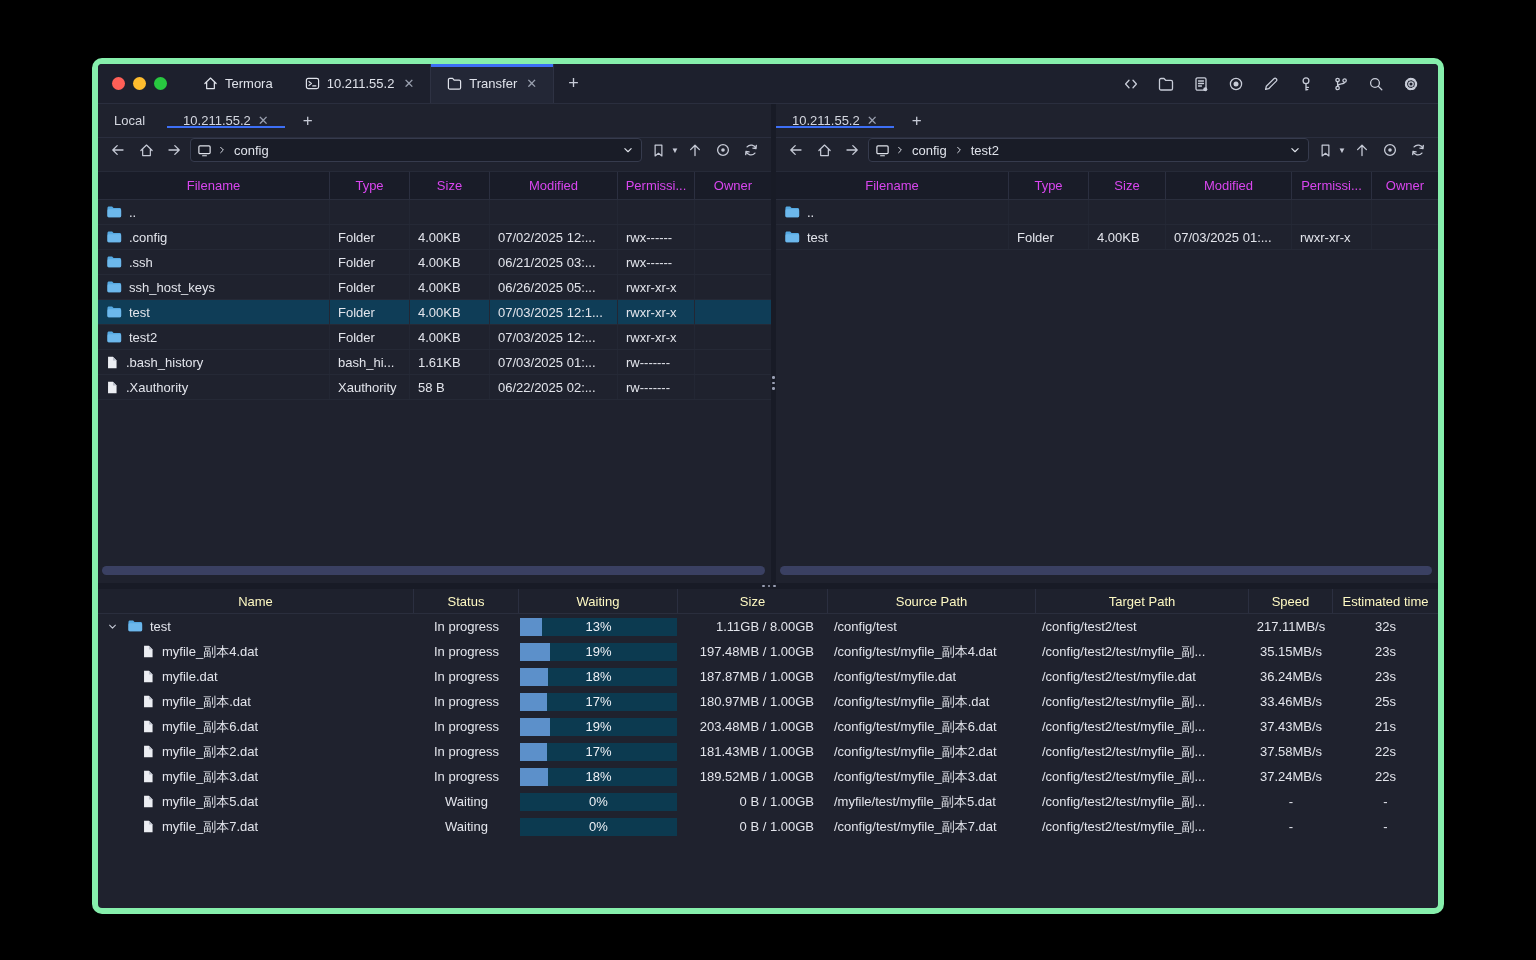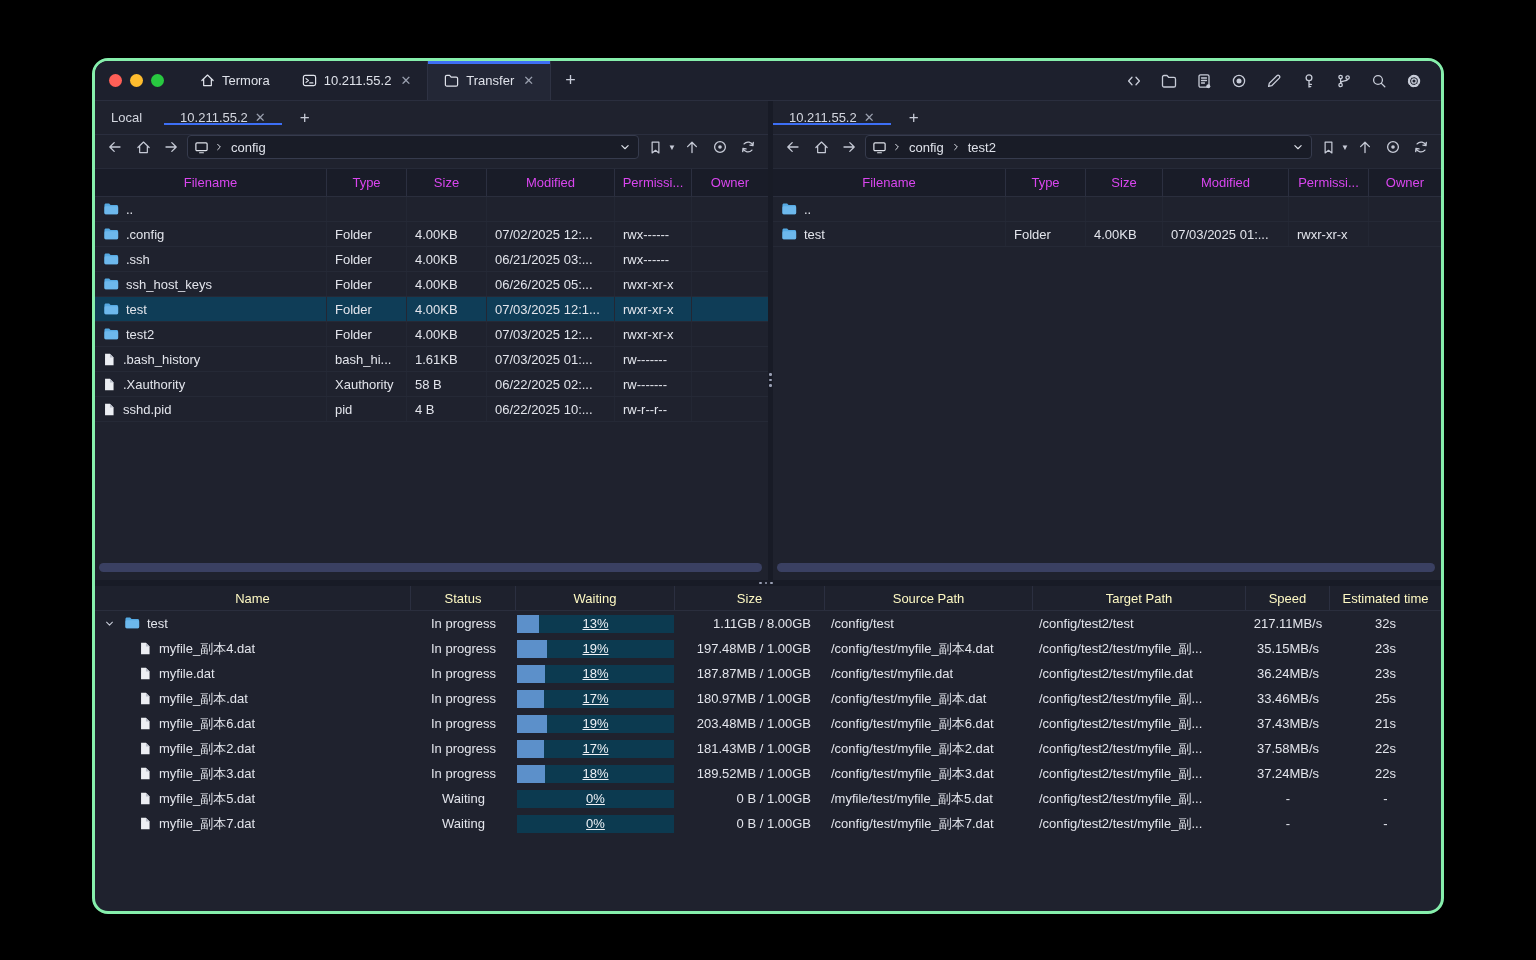--- a/index.html
+++ b/index.html
@@ -1,19 +1,19 @@
 <!DOCTYPE html>
 <html><head>
 <meta charset="utf-8">
 <style>
   * { box-sizing: border-box; margin: 0; padding: 0; }
   html,body { width:1536px; height:960px; background:#000; overflow:hidden;
     font-family:"Liberation Sans","DejaVu Sans",sans-serif; }
   .window { position:absolute; left:92px; top:58px; width:1352px; height:856px;
-    background:#1f222e; border:3px solid #86efac; border-radius:16px; overflow:hidden;
+    background:#1f222e; border:6px solid #86efac; border-radius:10px; overflow:hidden;
     display:flex; flex-direction:column; color:#e3e5ec; font-size:13px; }
 
   
   .titlebar { height:40px; flex:0 0 40px; display:flex; align-items:stretch;
     background:#1d202d; border-bottom:1px solid #2a2e3e; }
   .lights { display:flex; align-items:center; gap:8px; padding:0 20px 0 14px; }
   .light { width:13px; height:13px; border-radius:50%; }
   .light.r{background:#ff5f57}.light.y{background:#febc2e}.light.g{background:#28c840}
   .apptab { display:flex; align-items:center; gap:7px; padding:0 16px; color:#dfe2ea; cursor:default; }
   .apptab .x { color:#9aa0af; font-size:13px; margin-left:2px; }
@@ -84,21 +84,21 @@
   .trow { height:25px; display:grid; align-items:center; }
   .trow > div { white-space:nowrap; overflow:hidden; }
   .t-name { display:flex; align-items:center; gap:7px; padding-left:8px; }
   .t-name.child { padding-left:44px; }
   .t-status { text-align:center; }
   .t-size { text-align:right; padding-right:14px; }
   .t-path { padding-left:6px; }
   .t-center { text-align:center; }
   .pbar { position:relative; height:18px; margin:0 1px; background:#0c3a50; }
   .pfill { position:absolute; left:0; top:0; bottom:0; background:#5c90ca; min-width:0; }
-  .plabel { position:absolute; inset:0; display:flex; align-items:center; justify-content:center; color:#eef1f6;text-decoration:underline; }
+  .plabel { position:absolute; inset:0; display:flex; align-items:center; justify-content:center; color:#eef1f6; }
   .chev { color:#c8ccd8; width:14px; flex:0 0 14px; }
 </style>
 </head>
 <body>
 
 <svg width="0" height="0" style="position:absolute">
   <defs>
     <g id="i-home">
         <path class="p" d="M2 8 L8 2.2 L14 8 M3.9 6.6 V13.4 H12.1 V6.6"></path>
       </g>
@@ -459,35 +459,20 @@
                 <svg width="13" height="15" viewBox="0 0 16 16">
                   <use href="#i-filefill"></use>
                 </svg>
               </span>
               <span>.Xauthority</span>
             </div>
           <div>Xauthority</div>
           <div>58 B</div>
           <div>06/22/2025 02:...</div>
           <div>rw-------</div>
-          <div></div>
-        </div>
-        <div class="frow">
-          <div class="nm">
-              <span>
-                <svg width="13" height="15" viewBox="0 0 16 16">
-                  <use href="#i-filefill"></use>
-                </svg>
-              </span>
-              <span>sshd.pid</span>
-            </div>
-          <div>pid</div>
-          <div>4 B</div>
-          <div>06/22/2025 10:...</div>
-          <div>rw-r--r--</div>
           <div></div>
         </div>
         <div class="hscroll"></div>
       </div>
     </div>
 
     <div class="vsplit">
       <span class="dots">
           <i></i>
           <i></i>

